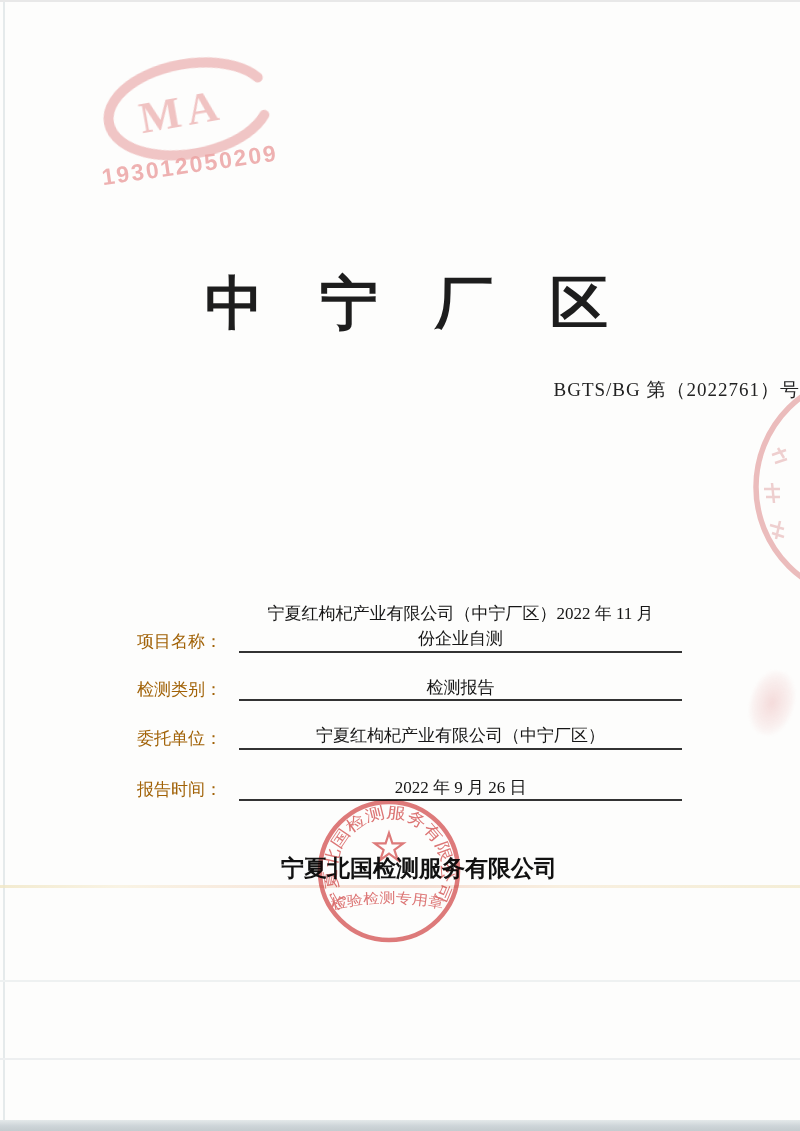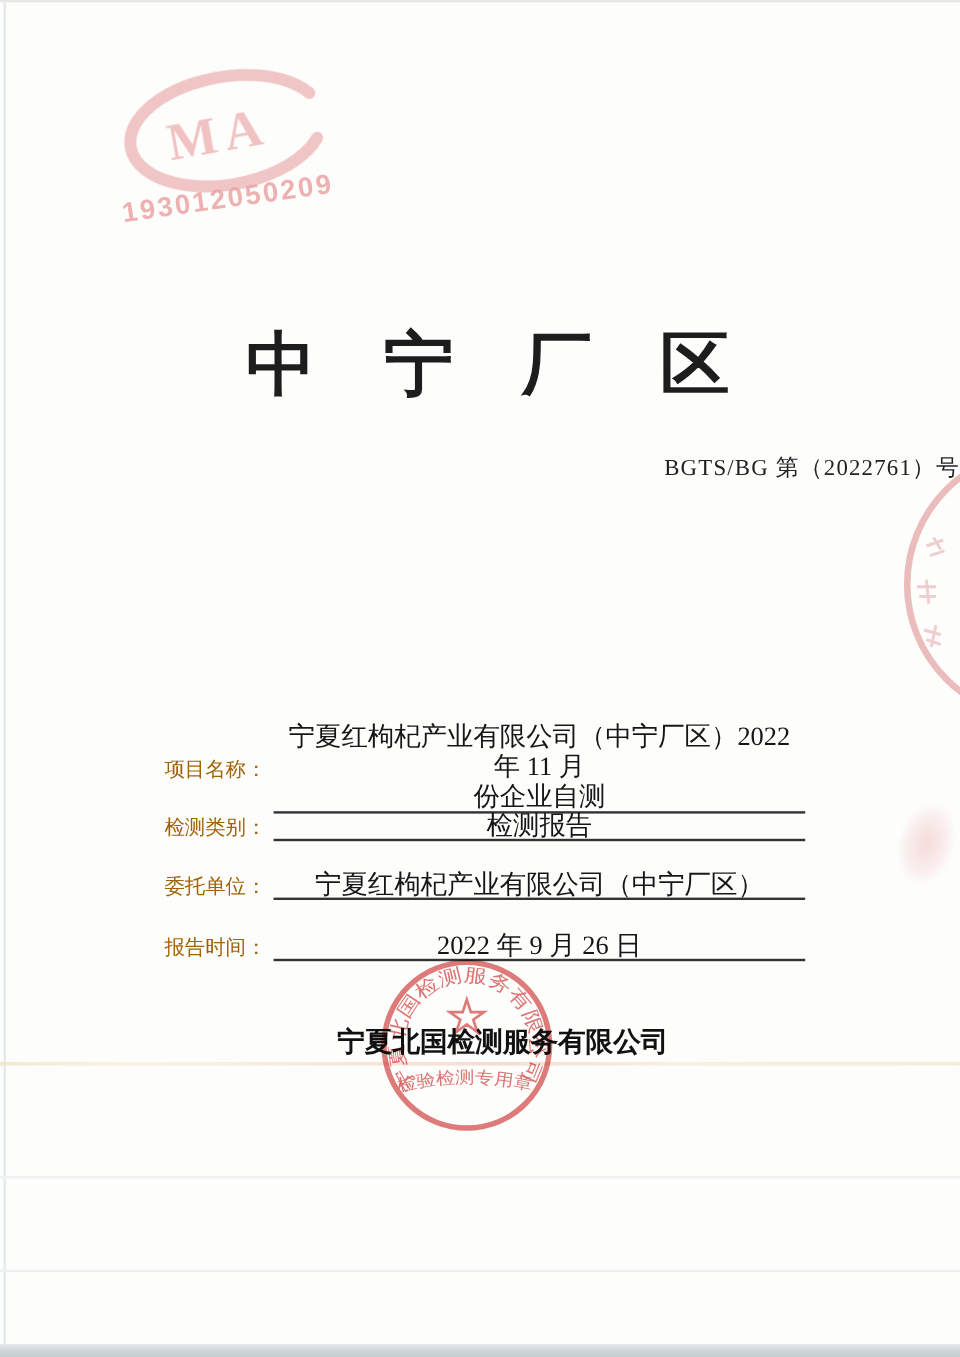--- a/index.html
+++ b/index.html
@@ -31,22 +31,22 @@
 
   
   .title{position:absolute;left:205px;top:272px;
     font-size:58px;font-weight:bold;color:#1d1d1d;
     letter-spacing:57px;line-height:1.1;white-space:nowrap;}
   .report-number{position:absolute;left:0;top:377px;width:800px;text-align:right;
     font-size:19px;color:#222;letter-spacing:1px;}
 
   
   .field-label{position:absolute;left:137px;font-size:17px;color:#a16207;white-space:nowrap;}
-  .field-line{position:absolute;left:228px;width:443px;text-align:center;
-    border-bottom:2px solid #333;font-size:22px;color:#161616;}
+  .field-line{position:absolute;left:239px;width:443px;text-align:center;
+    border-bottom:2px solid #333;font-size:17px;color:#161616;}
   .two-line{line-height:25px;}
   .one-line{line-height:23px;}
 
   
   .company-name{position:absolute;left:281px;top:853px;
     font-family:"Liberation Sans","DejaVu Sans",sans-serif;
     font-size:23px;font-weight:bold;color:#111;letter-spacing:0;white-space:nowrap;}
   .company-seal{position:absolute;left:316px;top:798px;width:148px;height:150px;
     mix-blend-mode:multiply;opacity:.9;}
   .side-seal{position:absolute;right:0;top:393px;width:80px;height:200px;opacity:.65;}
@@ -82,21 +82,21 @@
   <div class="field-label" style="top:630px;">项目名称：</div>
   <div class="field-line two-line" style="top:601px;">
     <div>宁夏红枸杞产业有限公司（中宁厂区）2022 年 11 月</div>
     <div>份企业自测</div>
   </div>
 
   <div class="field-label" style="top:678px;">检测类别：</div>
   <div class="field-line one-line" style="top:676px;">检测报告</div>
 
   <div class="field-label" style="top:727px;">委托单位：</div>
-  <div class="field-line one-line" style="top:725px;">宁夏红枸杞产业有限公司（中宁厂区）</div>
+  <div class="field-line one-line" style="top:725px;font-family:Liberation Mono, monospace;">宁夏红枸杞产业有限公司（中宁厂区）</div>
 
   <div class="field-label" style="top:778px;">报告时间：</div>
   <div class="field-line one-line" style="top:776px;">2022 年 9 月 26 日</div>
 
   <div class="company-name">宁夏北国检测服务有限公司</div>
 
   <div class="company-seal">
     <svg width="148" height="150" viewBox="0 0 148 150">
       <defs>
         <path id="sealArc" d="M 32.4 107 A 53 53 0 1 1 113.6 107" fill="none"></path>

